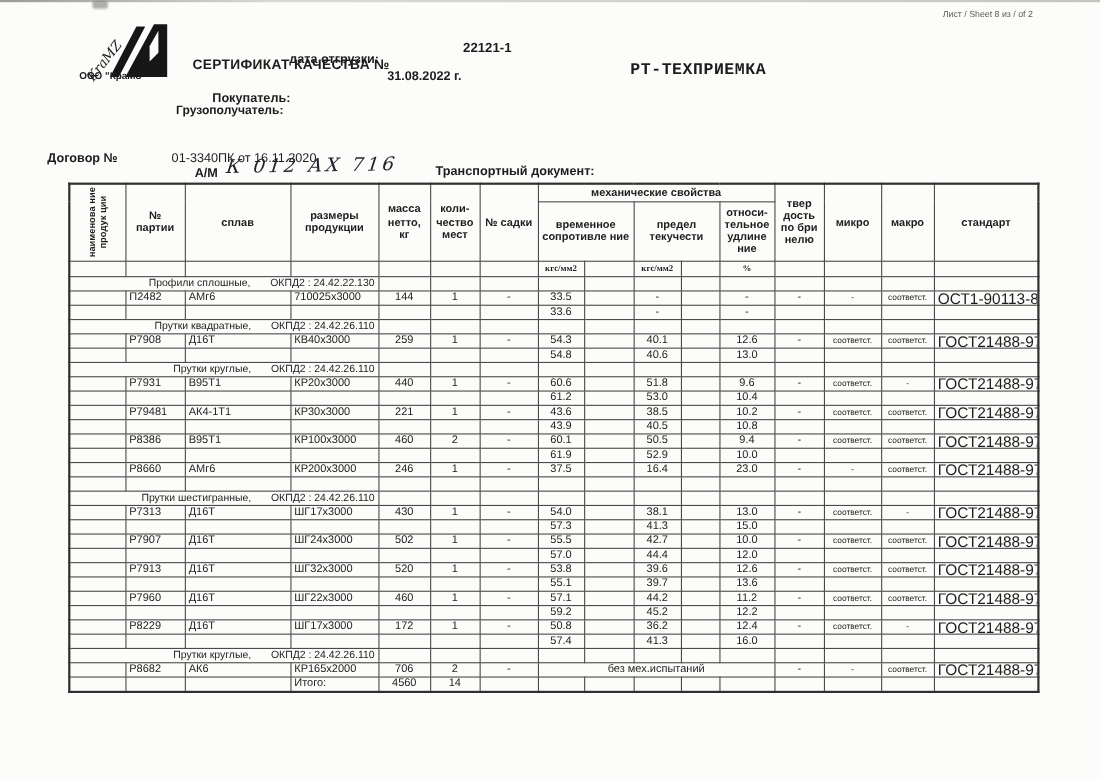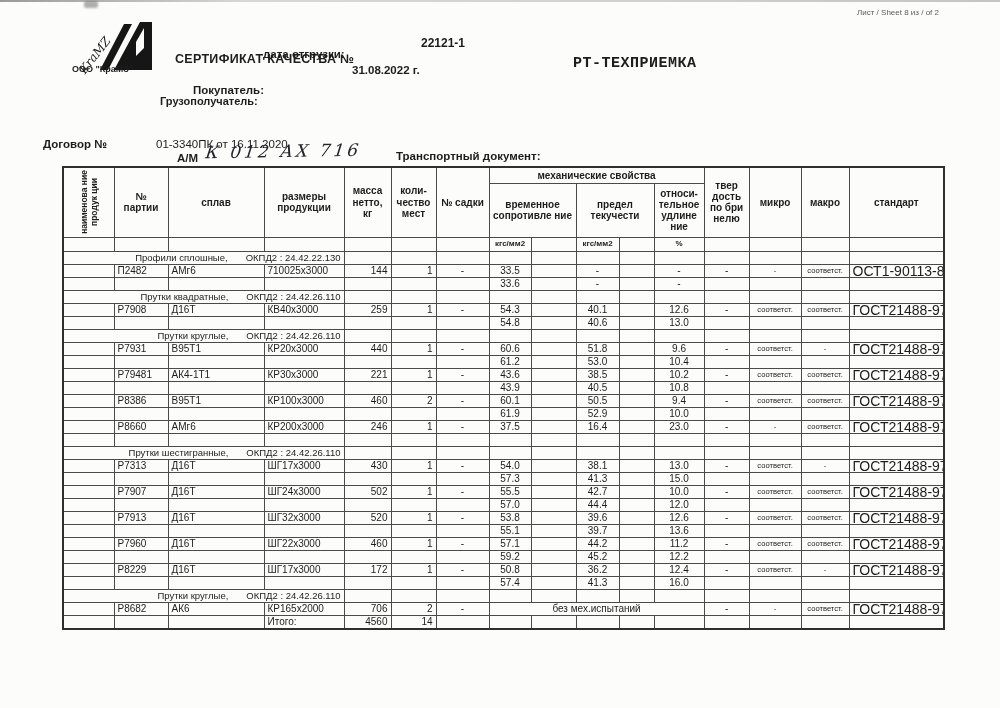--- a/index.html
+++ b/index.html
@@ -29,31 +29,31 @@
   .logo-company{left:72px;top:64px;font-size:9px;}
 
   table.cert{position:absolute;left:62px;top:166px;border-collapse:collapse;
        table-layout:fixed;width:881px;border:2px solid #2f2f2f;}
   table.cert td,table.cert th{border:1px solid #4a4a4a;padding:0 3px;overflow:hidden;
        white-space:nowrap;font-weight:normal;}
   table.cert th{font-weight:bold;font-size:10px;line-height:1.12;text-align:center;
        vertical-align:middle;white-space:normal;}
   tr.hr1{height:16px;} tr.hr1 th{font-size:10px;}
   tr.hr2{height:54px;}
-  tr.units{height:14px;} tr.units th{font-size:8px;line-height:1;}
+  tr.units{height:14px;font-family:Liberation Serif, serif;} tr.units th{font-size:8px;line-height:1;}
   tbody tr{height:13px;}
   tbody td{font-size:10px;line-height:12px;vertical-align:middle;}
   .c-name-h{position:relative;}
   .vert{position:absolute;left:50%;top:50%;width:64px;
        transform:translate(-50%,-50%) rotate(-90deg);font-size:8.5px;font-weight:bold;
        line-height:1.2;text-align:center;white-space:normal;}
   td.sec{font-weight:bold;font-size:9.5px;white-space:nowrap;text-align:right;}
   td.sec .okpd{margin-left:18px;}
   .ctr{text-align:center;}
-  .r{text-align:right;}
+  .r{text-align:center;}
   .sm{font-size:7.6px;}
   td.std{font-size:14px;padding:0 2px;}
   td.num{font-size:10px;}
   td.tot{font-weight:bold;}
 </style>
 </head>
 <body>
 
 <div class="scan-top"></div>
 <div class="scan-mark"></div>

